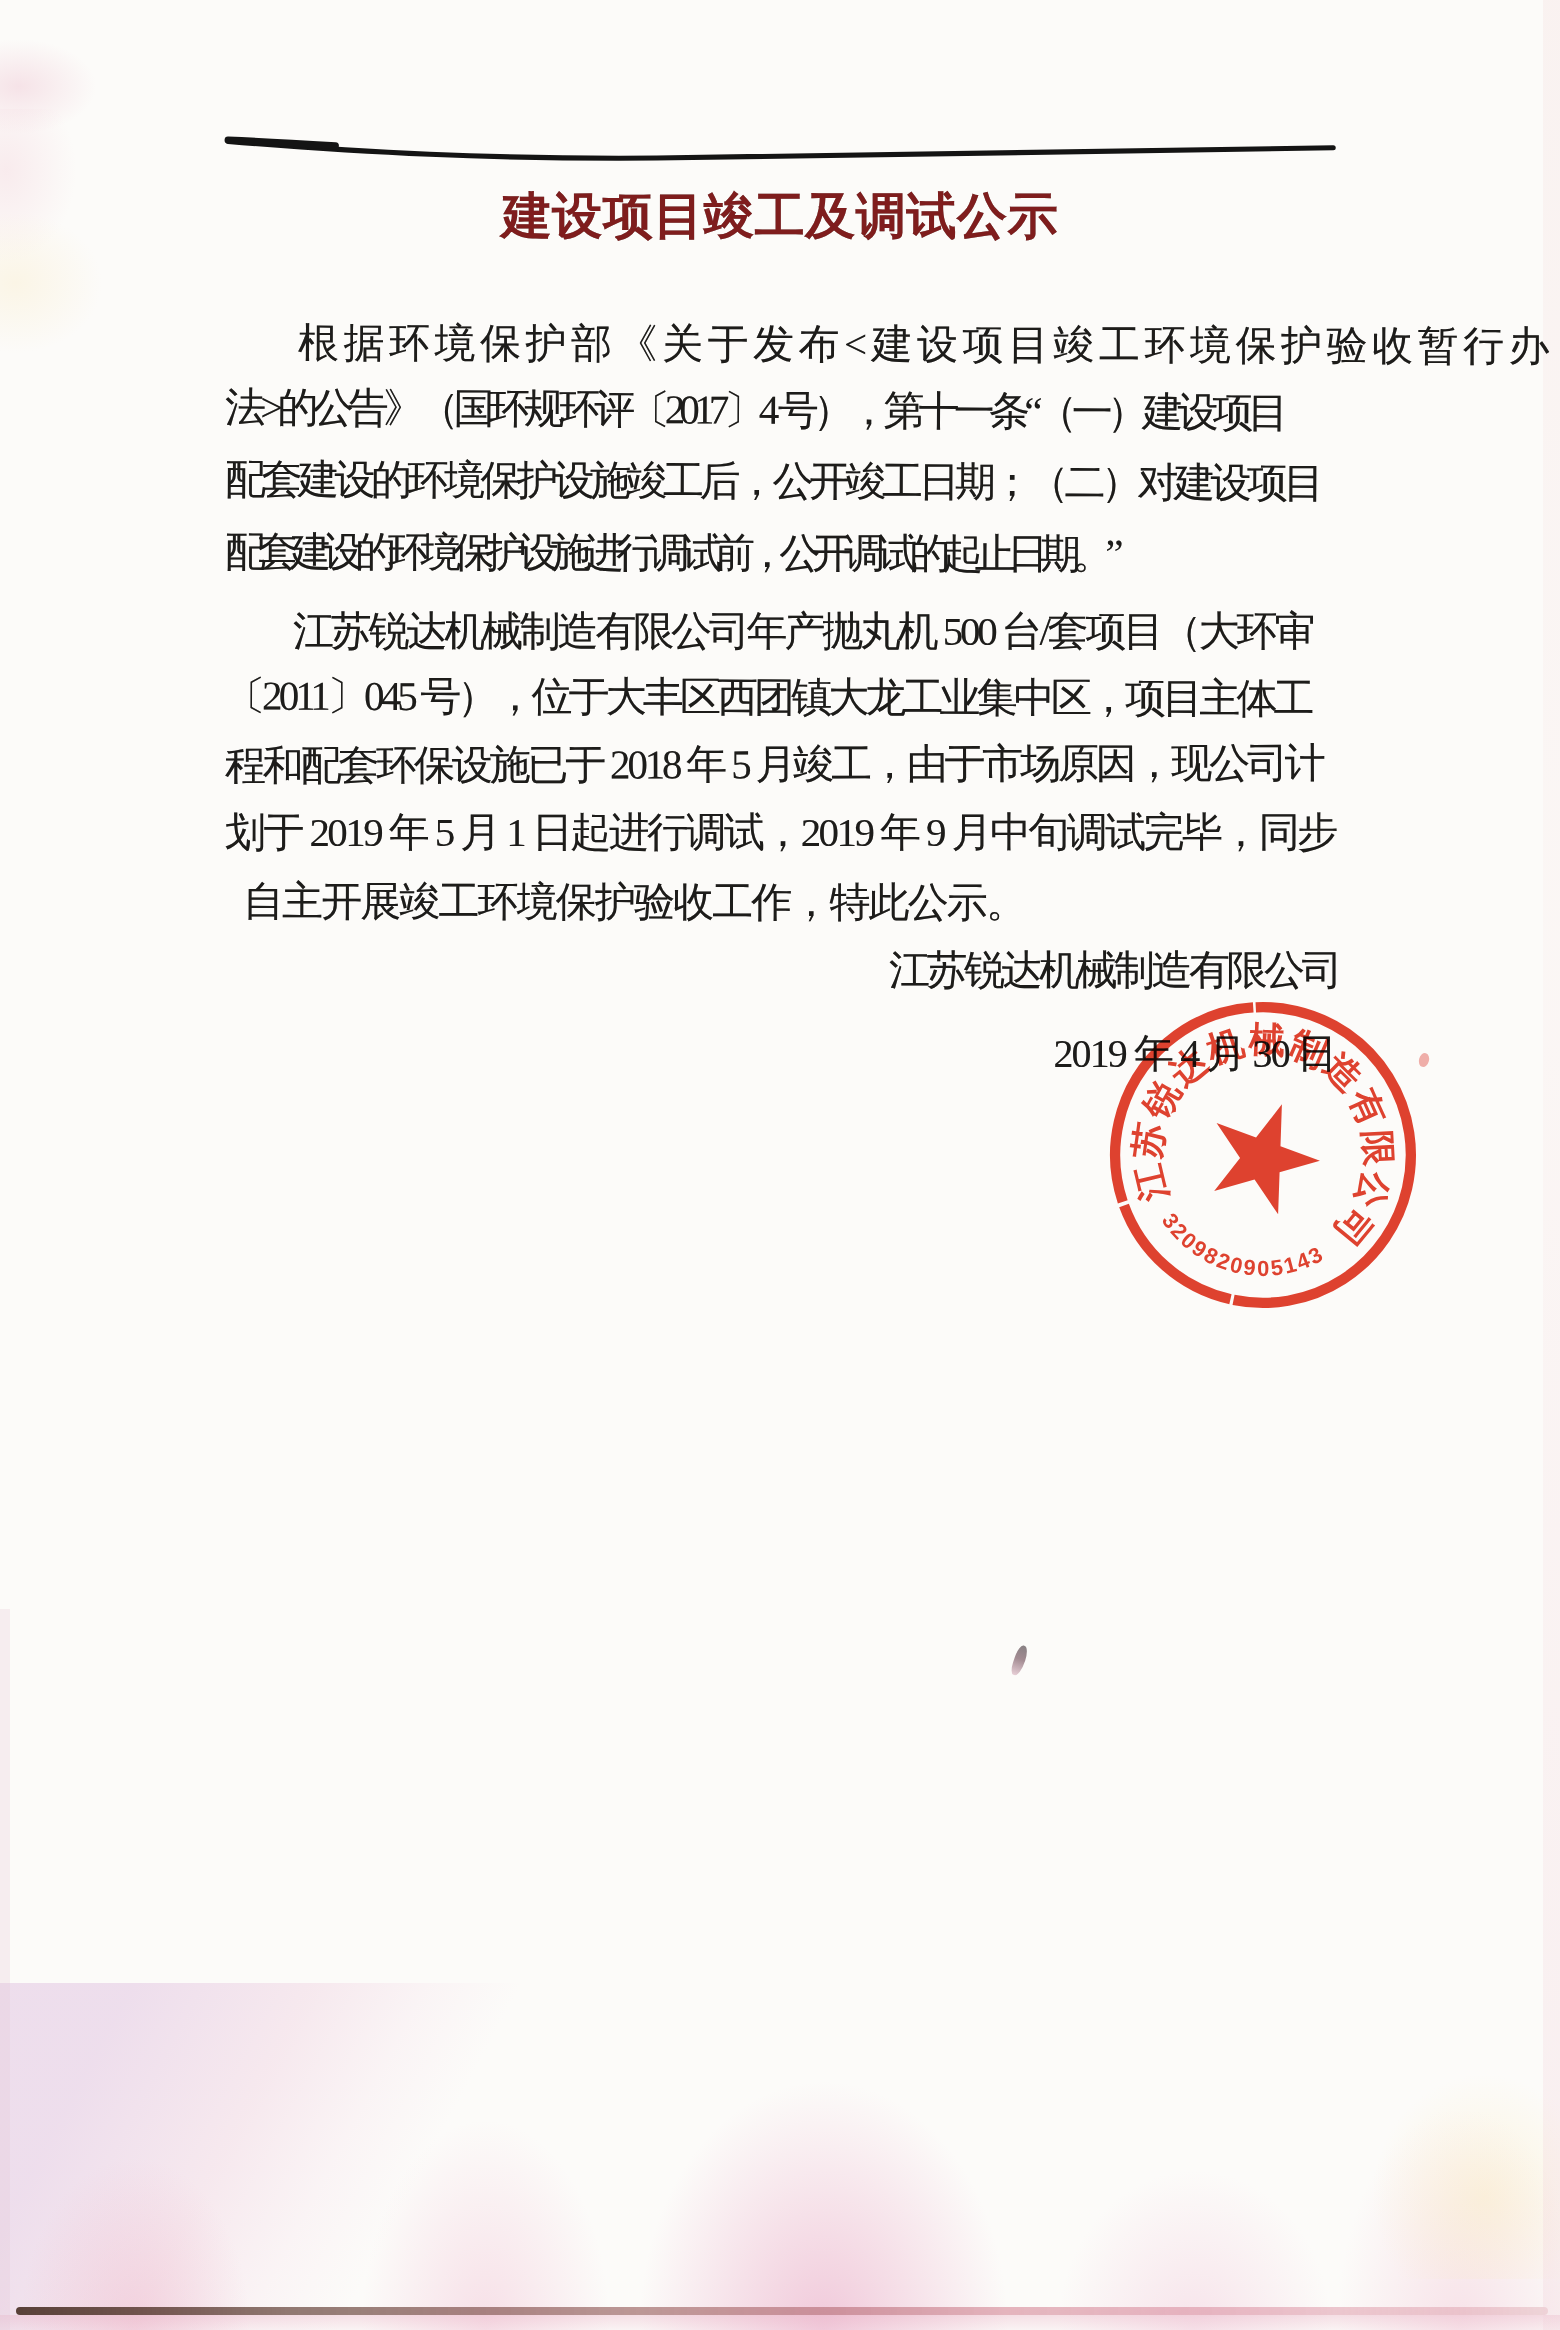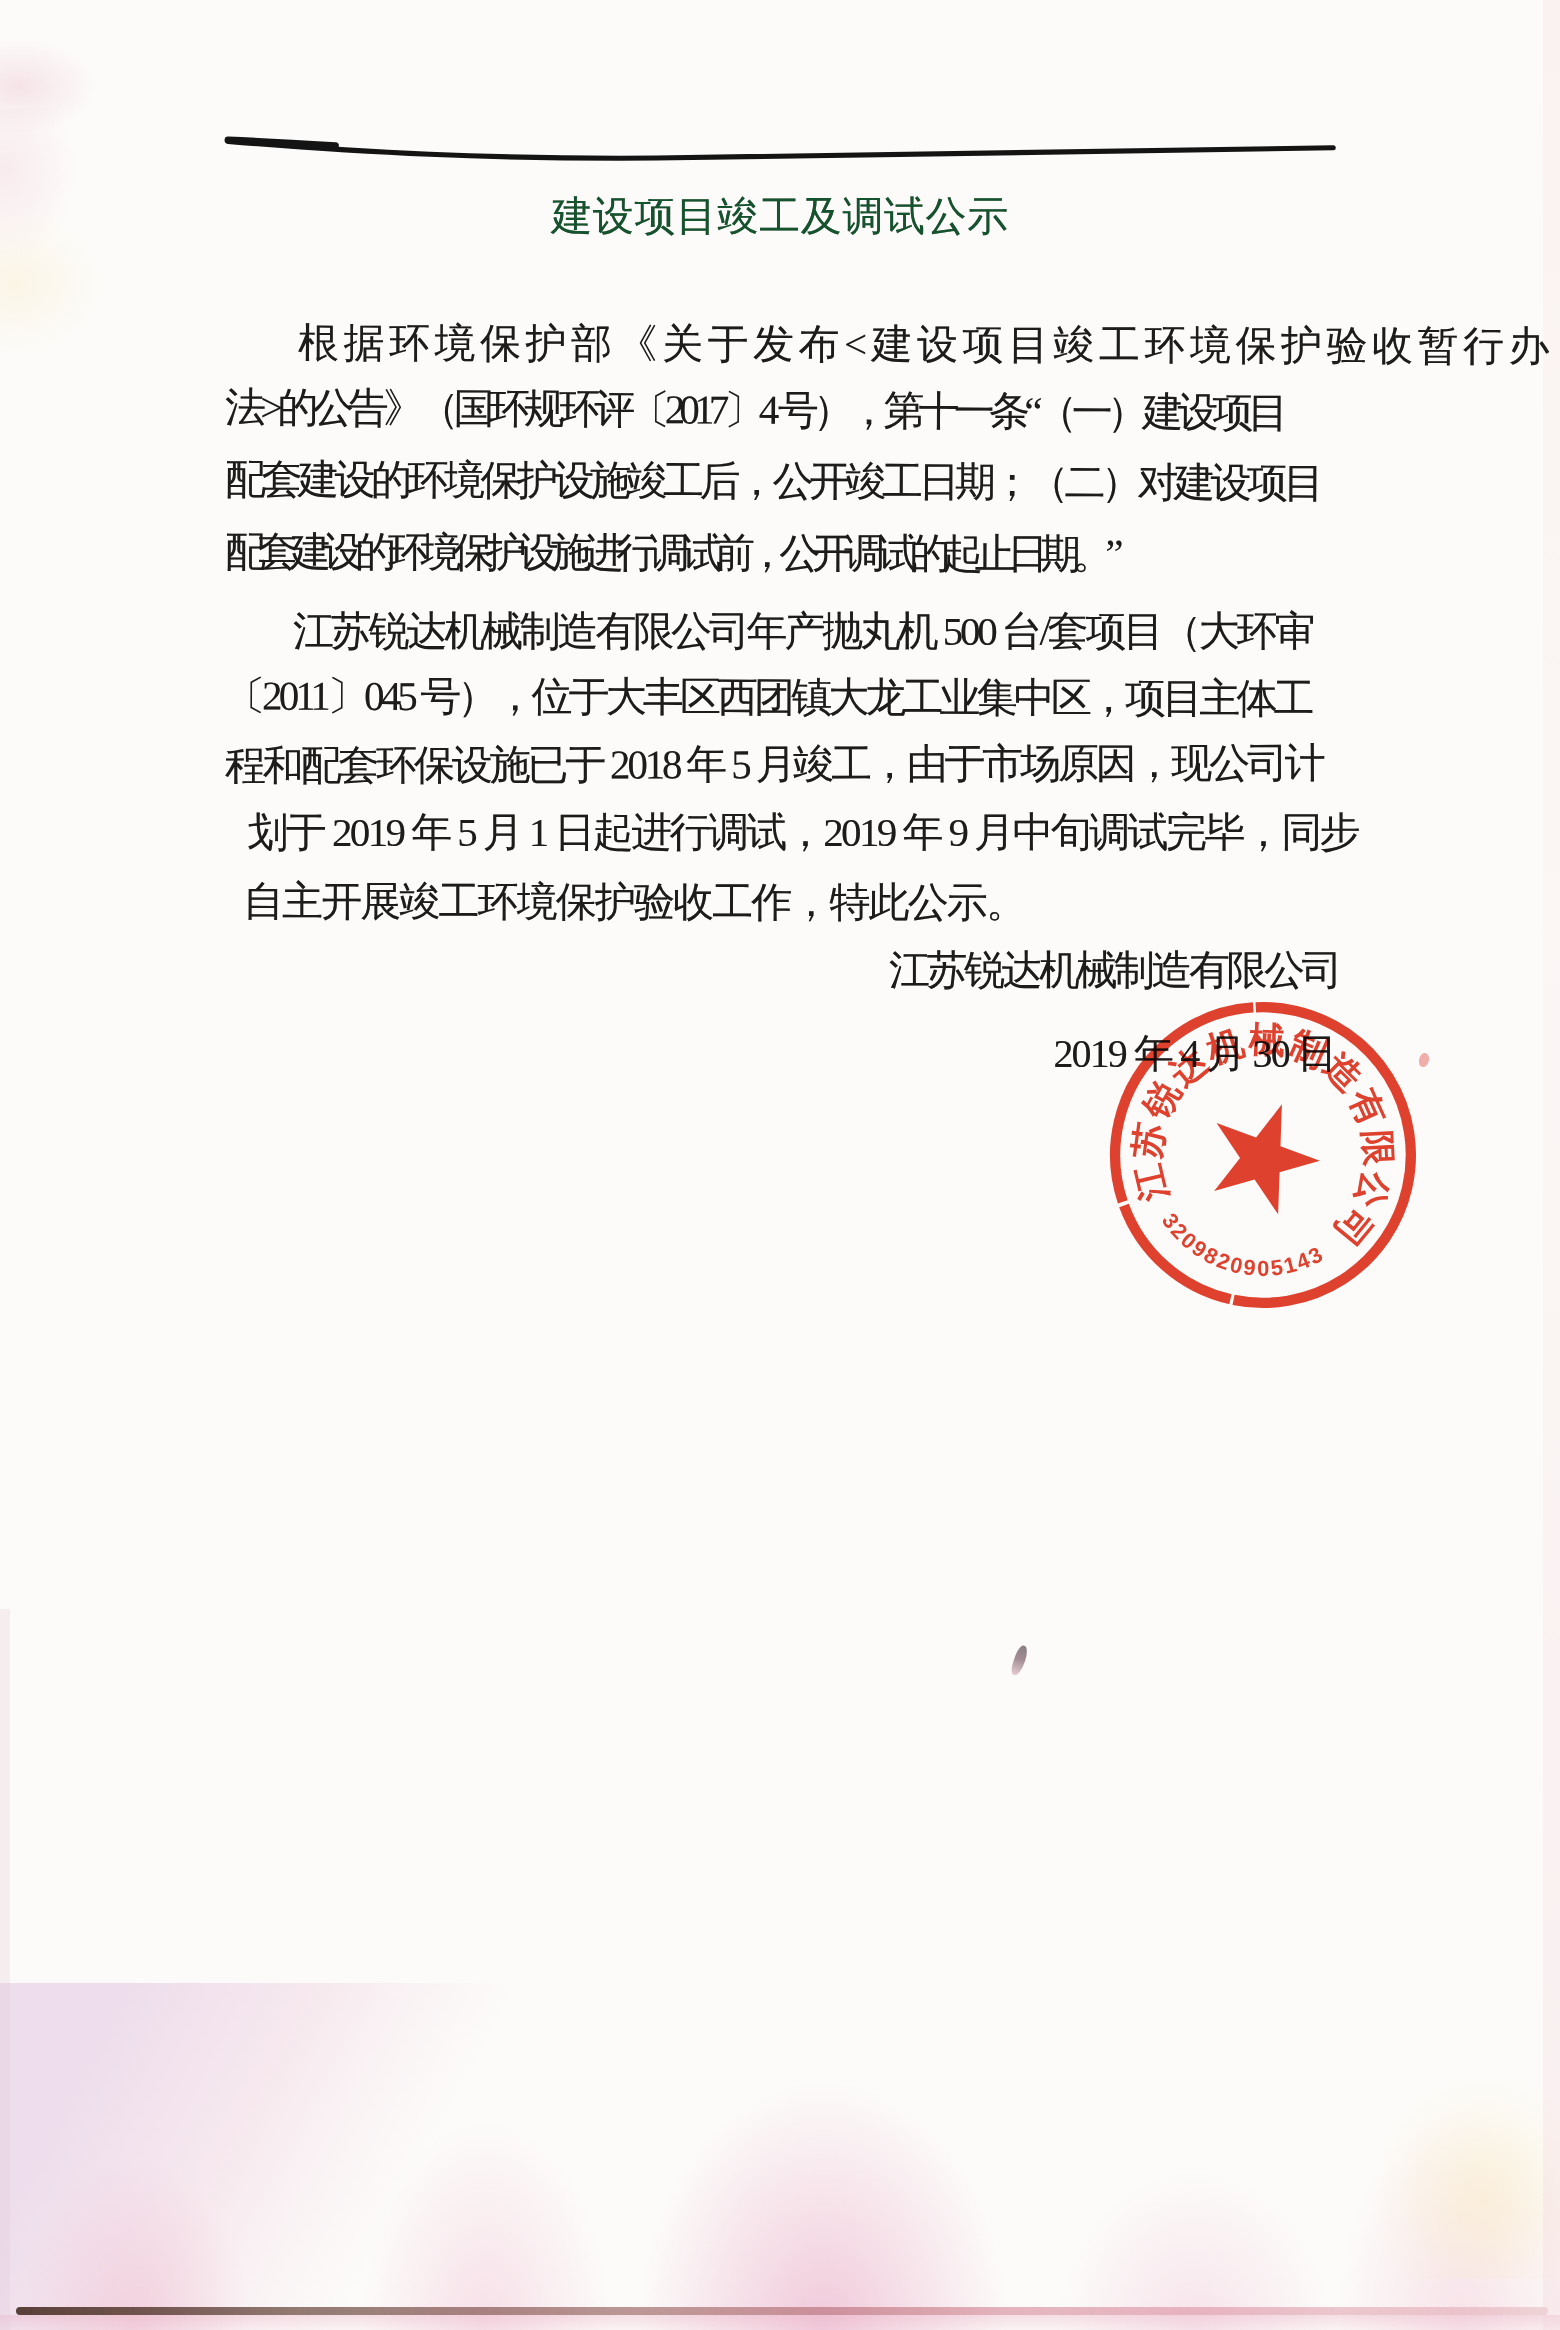--- a/index.html
+++ b/index.html
@@ -44,36 +44,36 @@
     transform:rotate(18deg);border-radius:50% 50% 60% 40%;
     background:linear-gradient(180deg,#6b6266 0%,#8c6f78 45%,rgba(205,150,170,.55) 100%);}
   .seal-dot{left:1419px;top:1053px;width:9.7px;height:14px;border-radius:50%;
     transform:rotate(15deg);background:rgba(225,80,70,.45);}
 
   
   .rule-svg{left:0;top:0;}
   .doc-title{
     left:0;top:189px;width:1560px;height:54px;line-height:54px;
     text-align:center;font-family:"Liberation Sans","DejaVu Sans",sans-serif;
-    font-weight:400;font-size:41px;color:#14532d;letter-spacing:0.6px;
+    font-weight:700;font-size:50px;color:#7f1d1d;letter-spacing:0.6px;
     text-shadow:0 0 0.6px rgba(0,0,0,.45);
   }
   .bline{
     position:absolute;left:225px;width:1133px;height:51px;line-height:51px;
     font-size:41px;color:#1d1c1a;white-space:nowrap;
     text-shadow:0 0 0.6px rgba(0,0,0,.40);
   }
   .l1{top:319px;padding-left:73px;letter-spacing:4.5px;transform:rotate(.15deg);}
   .l2{top:385px;letter-spacing:-5.8px;transform:rotate(.30deg);}
   .l3{top:456px;letter-spacing:-4.5px;transform:rotate(.20deg);}
   .l4{top:528px;letter-spacing:-8.4px;transform:rotate(.15deg);}
   .l5{top:606px;padding-left:68px;letter-spacing:-3.2px;}
   .l6{top:672px;letter-spacing:-3.9px;transform:rotate(.15deg);}
   .l7{top:739px;letter-spacing:-3.2px;transform:rotate(-.15deg);}
-  .l8{top:807px;letter-spacing:-2.6px;text-align:right;}
+  .l8{top:807px;letter-spacing:-2.6px;}
   .l9{top:877px;padding-left:18px;letter-spacing:-1.9px;transform:rotate(.10deg);}
   .sig-line{
     position:absolute;right:221px;top:945px;height:51px;line-height:51px;
     font-size:41px;letter-spacing:-3.5px;color:#1d1c1a;white-space:nowrap;
     text-shadow:0 0 0.6px rgba(0,0,0,.40);
   }
   .date-line{
     position:absolute;right:225px;top:1028px;height:51px;line-height:51px;
     font-size:40px;letter-spacing:-1.9px;color:#1d1c1a;white-space:nowrap;
     text-shadow:0 0 0.6px rgba(0,0,0,.40);

